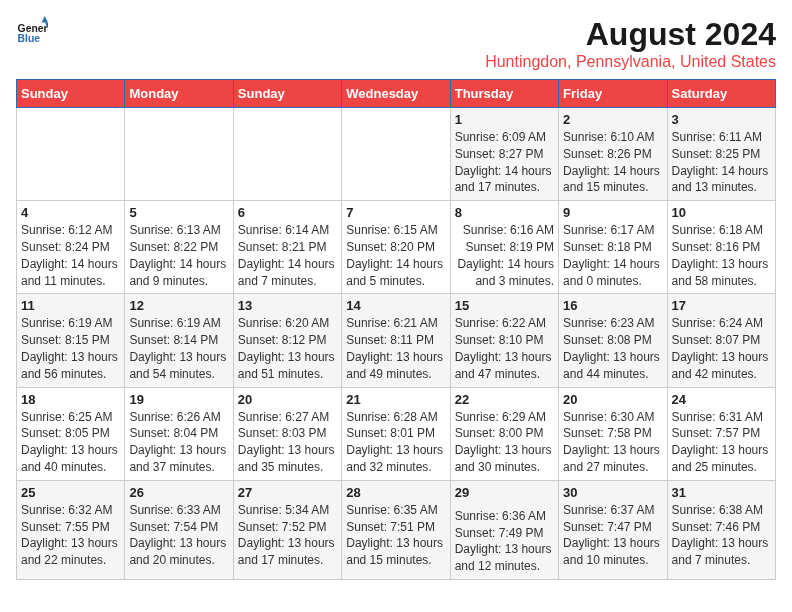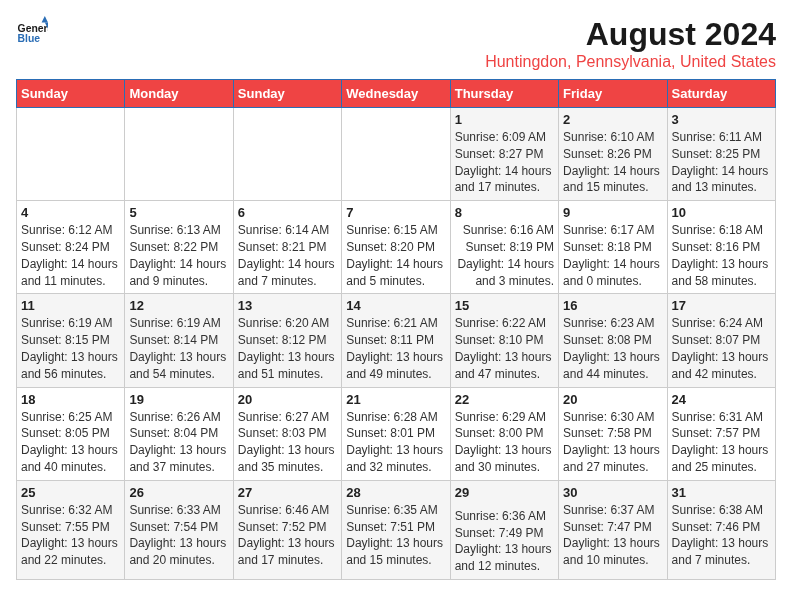--- a/index.html
+++ b/index.html
@@ -301,21 +301,21 @@
         </td>
         <td>
           <div class="day-num">26</div>
           <div class="day-info" style="white-space: pre-line;">Sunrise: 6:33 AM
 Sunset: 7:54 PM
 Daylight: 13 hours
 and 20 minutes.</div>
         </td>
         <td>
           <div class="day-num">27</div>
-          <div class="day-info" style="white-space: pre-line;">Sunrise: 6:46 AM
+          <div class="day-info" style="white-space: pre-line;">Sunrise: 5:34 AM
 Sunset: 7:52 PM
 Daylight: 13 hours
 and 17 minutes.</div>
         </td>
         <td>
           <div class="day-num">28</div>
           <div class="day-info" style="white-space: pre-line;">Sunrise: 6:35 AM
 Sunset: 7:51 PM
 Daylight: 13 hours
 and 15 minutes.</div>

